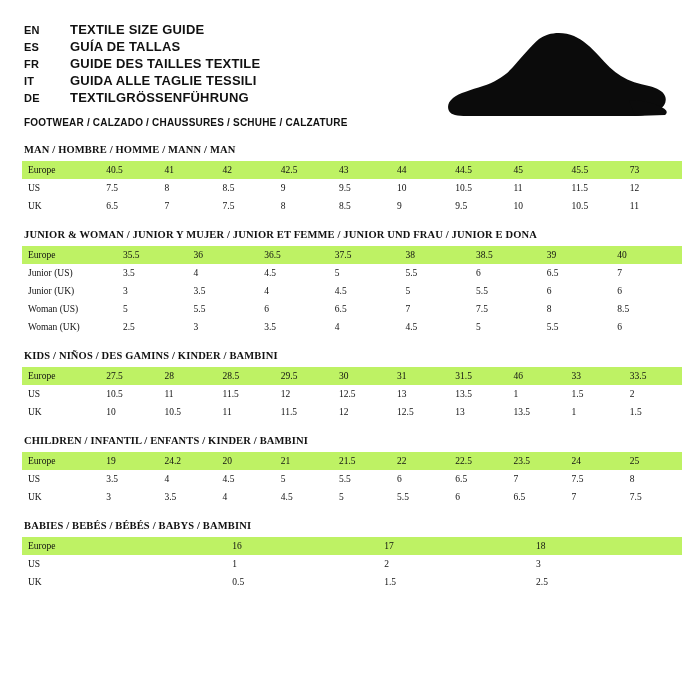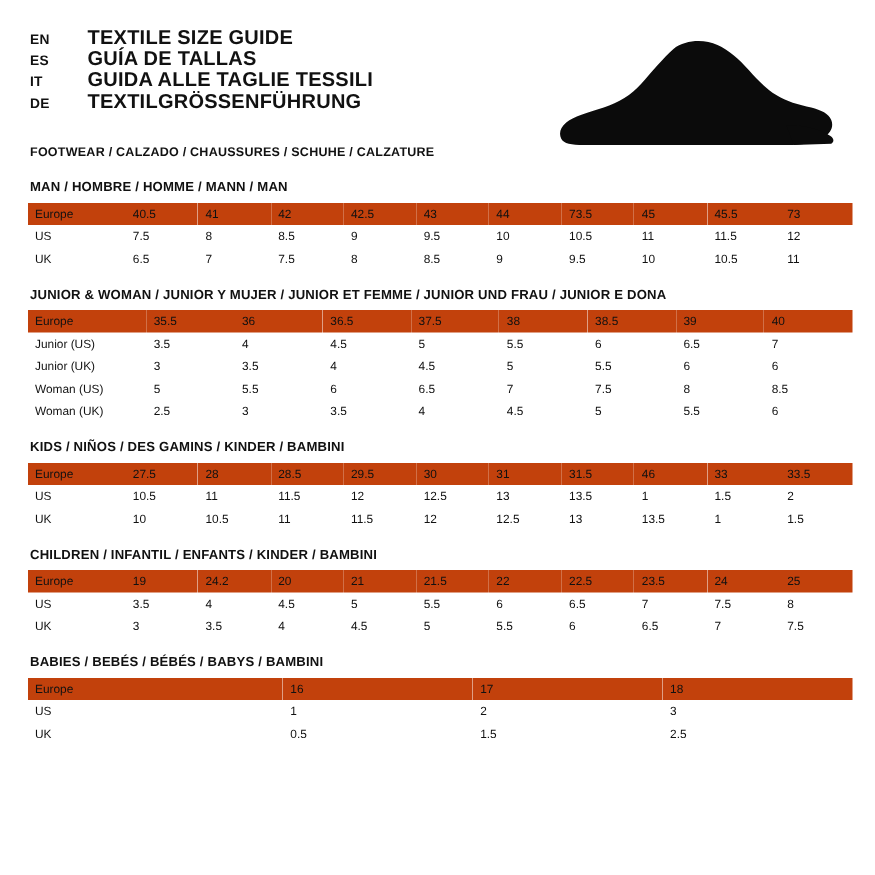--- a/index.html
+++ b/index.html
@@ -37,21 +37,21 @@
     align-items: baseline;
     height: 17px;
   }
   .lang-code {
     width: 46px;
     font-size: 11px;
     font-weight: bold;
     letter-spacing: 0.2px;
   }
   .lang-title {
-    font-size: 16px;
+    font-size: 13px;
     font-weight: bold;
     letter-spacing: 0.2px;
     text-transform: uppercase;
   }
   .footwear-line {
     position: absolute;
     left: 2px;
     top: 95px;
     font-size: 10px;
     font-weight: bold;
@@ -63,20 +63,21 @@
     position: absolute;
     right: 5px;
     top: 8px;
     width: 230px;
     height: 92px;
   }
 
   
   .section {
     margin-top: 14px;
+    font-family: Liberation Serif, serif;
   }
   .section-title {
     font-size: 10.5px;
     font-weight: bold;
     letter-spacing: 0.15px;
     margin: 0 0 6px 2px;
   }
   table {
     border-collapse: collapse;
     width: 660px;
@@ -84,21 +85,21 @@
   }
   td {
     font-size: 9.5px;
     height: 18px;
     padding: 0 0 0 6px;
     color: #111111;
     white-space: nowrap;
     overflow: hidden;
   }
   tr.shaded td {
-    background: #c2410c;
+    background: #bef264;
   }
   td.label {
     text-align: left;
   }
   td.val {
     text-align: left;
   }
   .col-label { width: 78px; }
 </style>
 </head>
@@ -110,20 +111,24 @@
     <div class="lang-block">
         <div class="lang-row">
           <div class="lang-code">EN</div>
           <div class="lang-title">TEXTILE SIZE GUIDE</div>
         </div>
         <div class="lang-row">
           <div class="lang-code">ES</div>
           <div class="lang-title">GUÍA DE TALLAS</div>
         </div>
         <div class="lang-row">
+          <div class="lang-code">FR</div>
+          <div class="lang-title">GUIDE DES TAILLES TEXTILE</div>
+        </div>
+        <div class="lang-row">
           <div class="lang-code">IT</div>
           <div class="lang-title">GUIDA ALLE TAGLIE TESSILI</div>
         </div>
         <div class="lang-row">
           <div class="lang-code">DE</div>
           <div class="lang-title">TEXTILGRÖßENFÜHRUNG</div>
         </div>
       </div>
     <div class="footwear-line">FOOTWEAR / CALZADO / CHAUSSURES / SCHUHE / CALZATURE</div>
 
@@ -152,21 +157,21 @@
           </colgroup>
           <tbody>
             <tr class="shaded">
               <td class="label col-label">Europe</td>
               <td class="val">40.5</td>
               <td class="val">41</td>
               <td class="val">42</td>
               <td class="val">42.5</td>
               <td class="val">43</td>
               <td class="val">44</td>
-              <td class="val">73.5</td>
+              <td class="val">44.5</td>
               <td class="val">45</td>
               <td class="val">45.5</td>
               <td class="val">73</td>
             </tr>
             <tr>
               <td class="label col-label">US</td>
               <td class="val">7.5</td>
               <td class="val">8</td>
               <td class="val">8.5</td>
               <td class="val">9</td>

